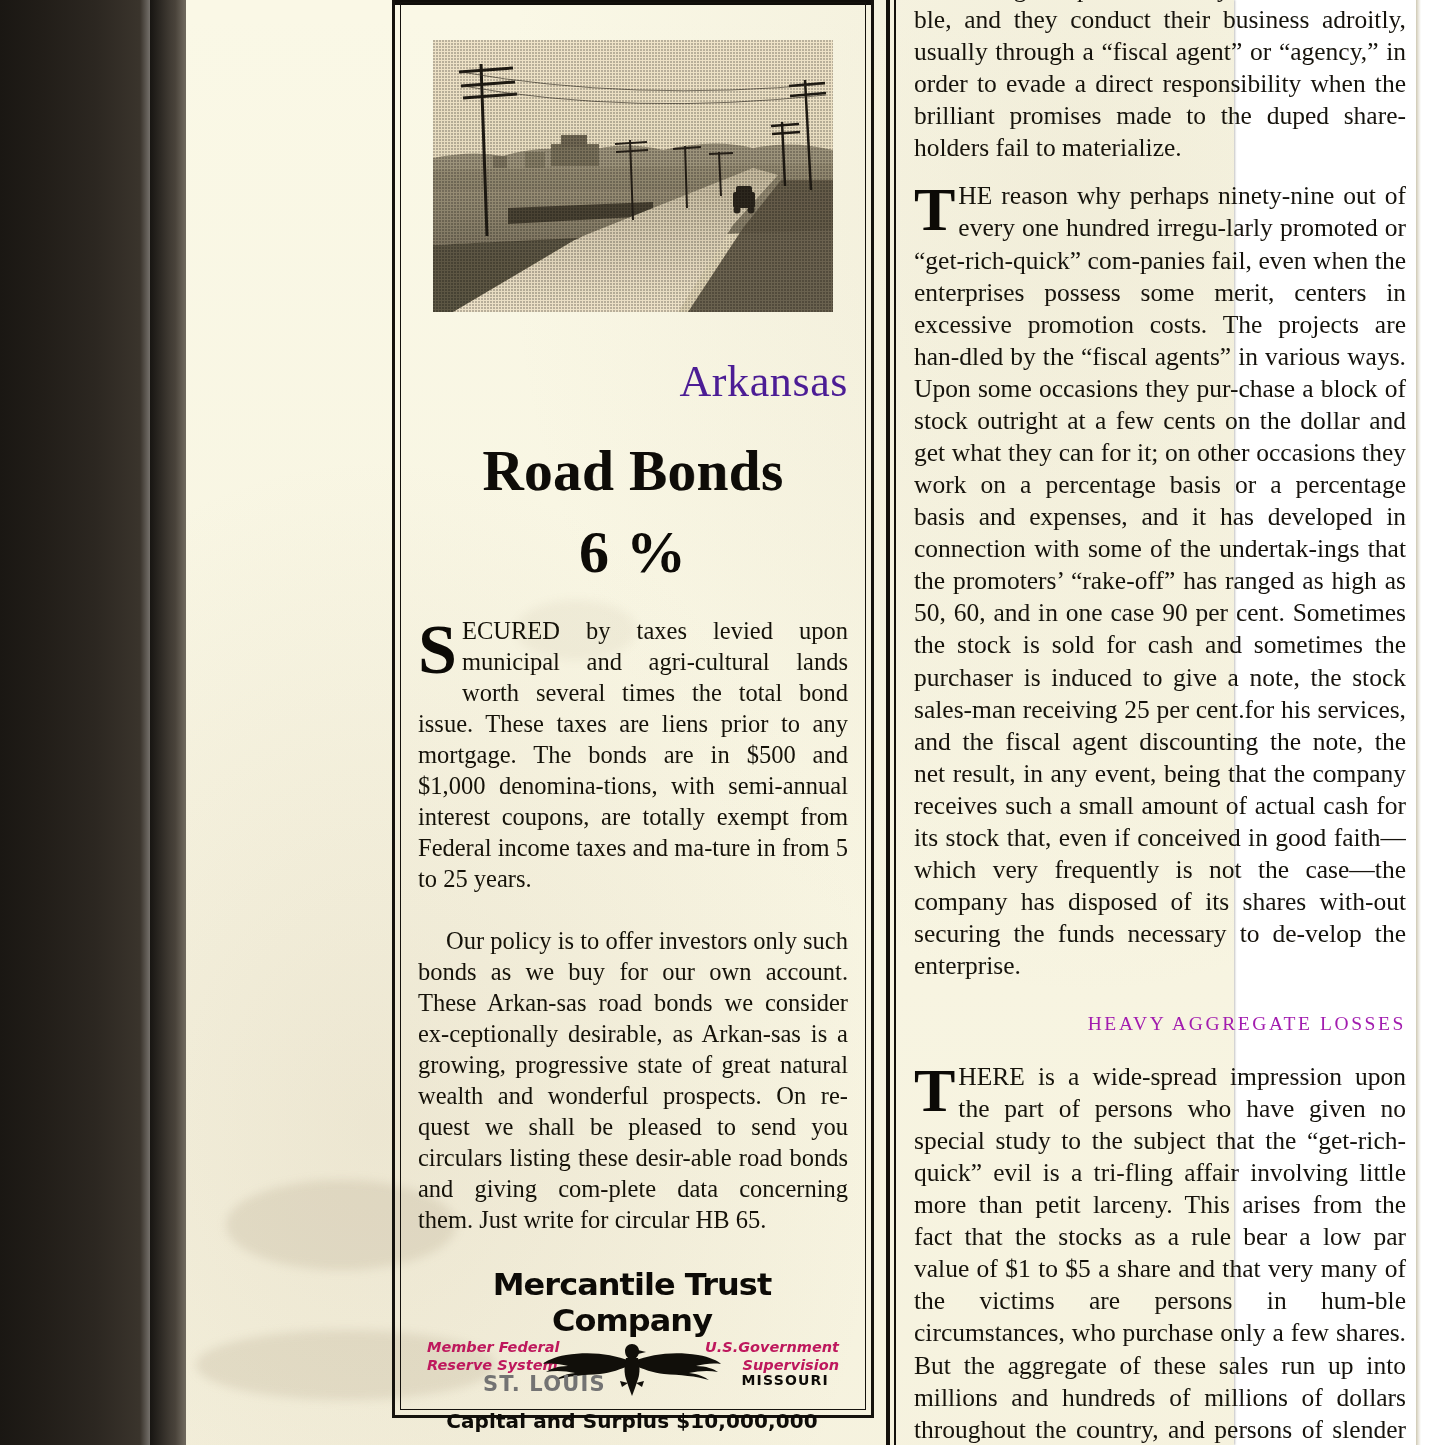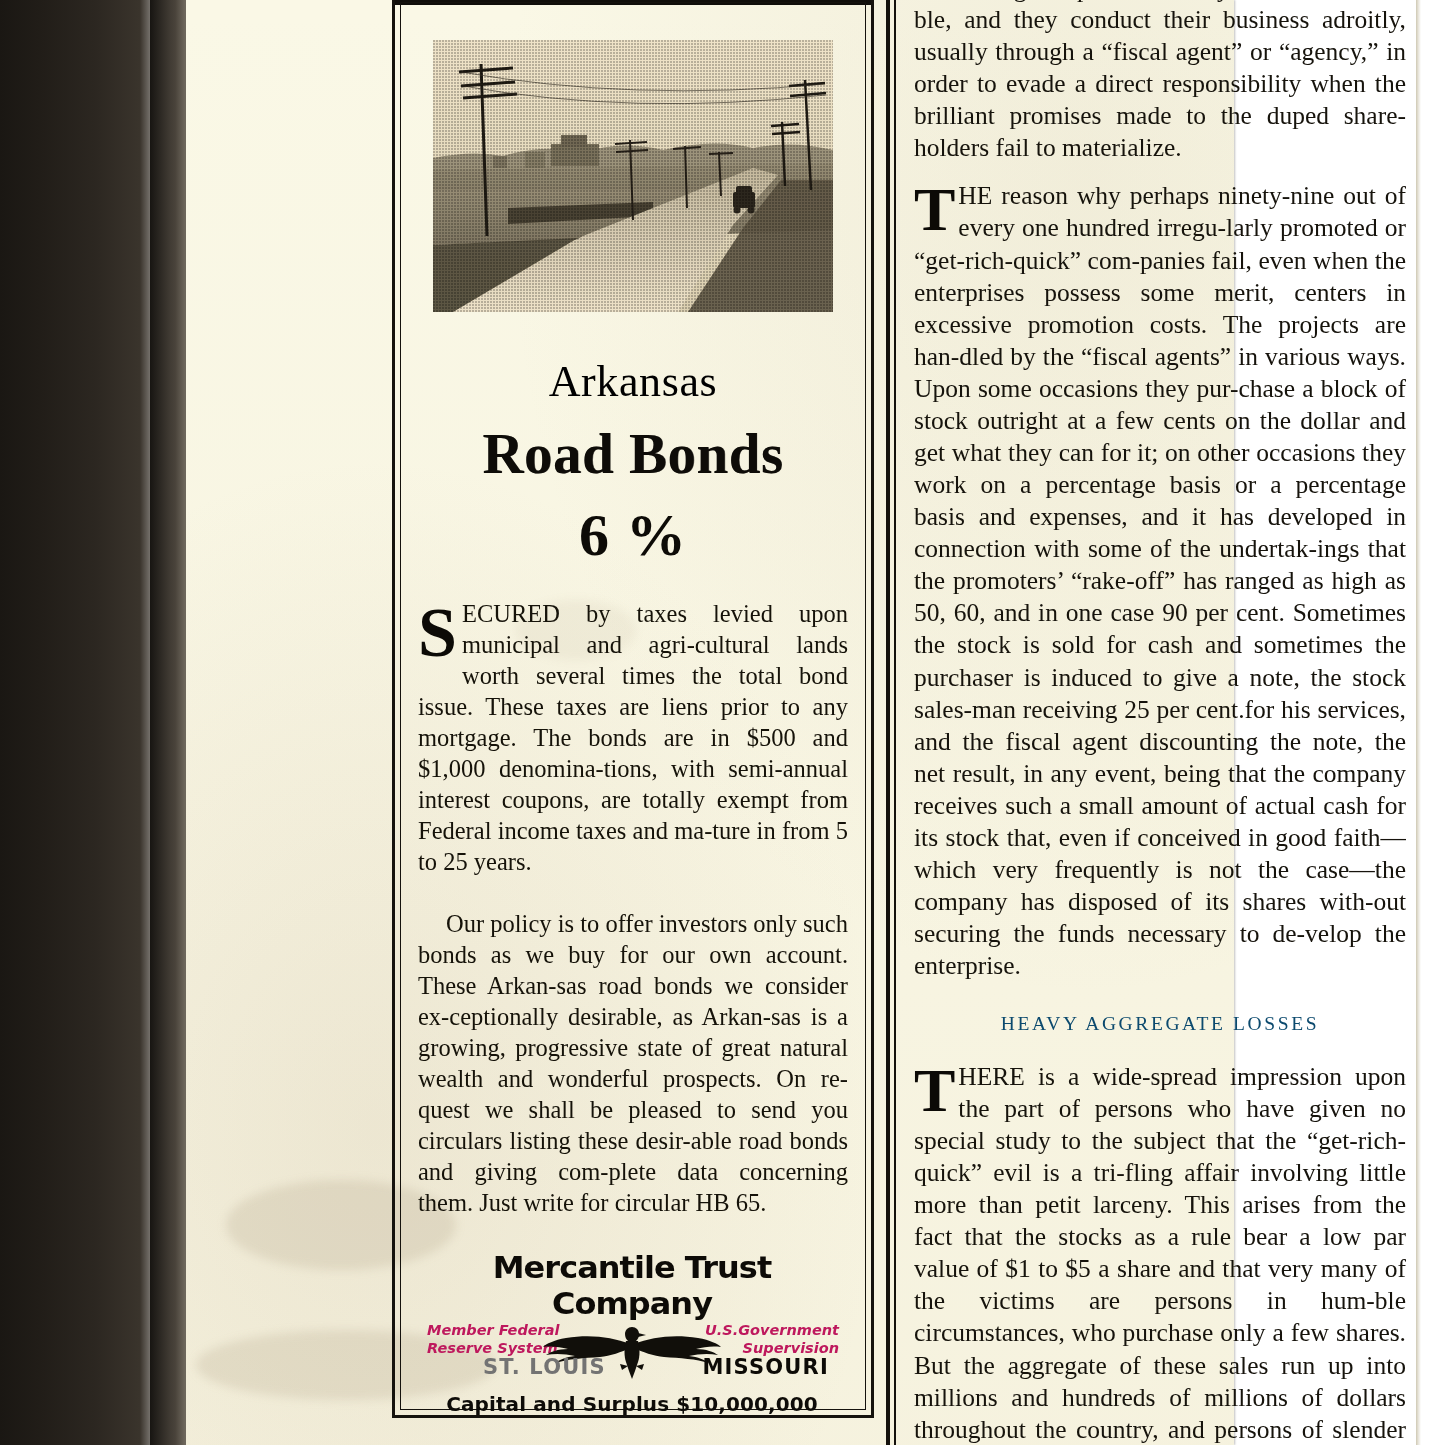--- a/index.html
+++ b/index.html
@@ -117,34 +117,34 @@
     position: absolute; inset: 0;
     background-image:
       radial-gradient(circle at 1px 1px, rgba(0,0,0,.40) .7px, rgba(0,0,0,0) 1.3px);
     background-size: 3px 3px;
     opacity: .55;
     mix-blend-mode: multiply;
     pointer-events: none;
   }
 
   .ad-head-1 {
-    text-align: center;
+    text-align: right;
     font-size: 44px;
     letter-spacing: .6px;
-    color: #000000;
+    color: #4c1d95;
     margin-top: 48px;
     line-height: 1;
   }
   .ad-head-2 {
     text-align: center;
     font-size: 57px;
     font-weight: 700;
     letter-spacing: .5px;
     color: #0e0c08;
-    margin-top: 20px;
+    margin-top: 37px;
     line-height: 1.04;
     text-shadow: .4px .3px 0 rgba(20,17,12,.55);
   }
   .ad-sub {
     text-align: center;
     font-style: italic;
     font-weight: 700;
     font-size: 25px;
     color: #17140e;
     margin-top: 30px;
@@ -222,21 +222,21 @@
     font-weight: 700;
     font-size: 21px;
     letter-spacing: 1.2px;
     color: #737373;
   }
   .bank-mid .state {
     position: absolute;
     right: 18px; top: 33px;
     font-family: "DejaVu Sans", sans-serif;
     font-weight: 700;
-    font-size: 21px;
+    font-size: 14px;
     letter-spacing: 1.2px;
     color: #0d0b07;
   }
   .eagle {
     position: absolute;
     left: 50%; top: 2px;
     transform: translateX(-50%);
     width: 180px; height: 58px;
   }
   .bank-capital {
@@ -266,25 +266,25 @@
 
   .dropcap-t {
     float: left;
     font-size: 62px;
     line-height: .86;
     font-weight: 700;
     padding: 3px 3px 0 0;
     color: #0c0a06;
   }
   .smallcap-head {
-    text-align: center;
+    text-align: right;
     font-size: 19.5px;
     letter-spacing: 2.6px;
     margin: 30px 0 24px 0;
-    color: #0c4a6e;
+    color: #a21caf;
     text-transform: uppercase;
   }
   .clipped-first {
     position: relative;
     overflow: hidden;
     height: 18px;
   }
   .clipped-first span {
     display: block;
     margin-top: -13px;

